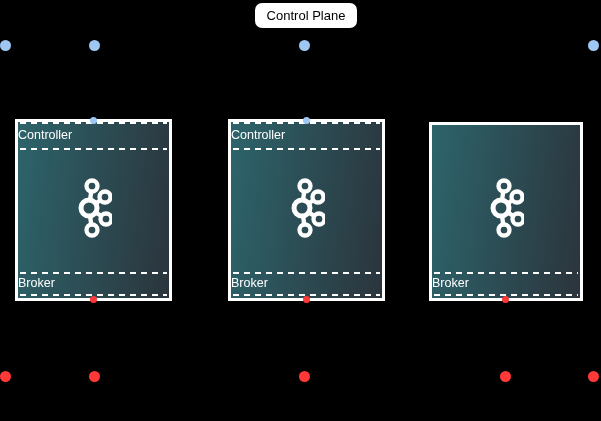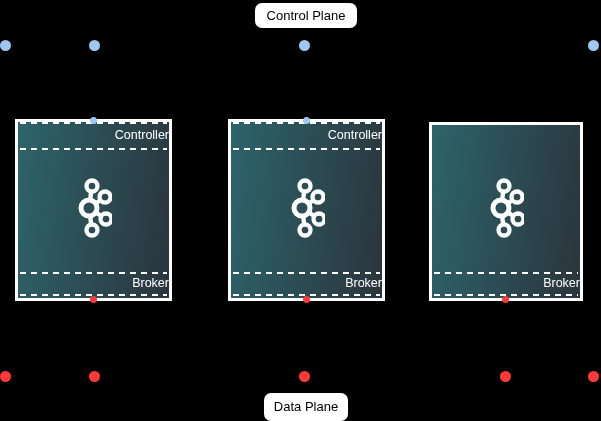--- a/index.html
+++ b/index.html
@@ -31,21 +31,21 @@
   .dash{
     position:absolute;left:2px;right:2px;height:2px;
     background:repeating-linear-gradient(90deg,#fff 0 6px,transparent 6px 11px);
   }
   .dash.top{top:0;}
   .dash.sep1{top:26px;}
   .dash.sep2{top:150px;}
   .node.n3 .dash.sep2{top:147px;}
   .dash.bot{bottom:2px;}
   .section-label{
-    position:absolute;left:0;width:100%;text-align:right;
+    position:absolute;left:0;width:100%;text-align:left;
     color:var(--node-text,#fff);font-size:12.5px;
   }
   .section-label.controller{top:6px;}
   .section-label.broker{top:154px;}
   .node.n3 .section-label.broker{top:151px;}
   .kafka{position:absolute;left:50%;transform:translateX(-50%);top:55px;}
   .node.n3 .kafka{top:52px;}
 </style>
 </head>
 <body>
@@ -129,17 +129,14 @@
   <div class="dot red sm" style="left:90px;top:296px"></div>
   <div class="dot red sm" style="left:303px;top:296px"></div>
   <div class="dot red sm" style="left:502px;top:296px"></div>
 
   <div class="dot red lg" style="left:0;top:371px"></div>
   <div class="dot red lg" style="left:89px;top:371px"></div>
   <div class="dot red lg" style="left:299px;top:371px"></div>
   <div class="dot red lg" style="left:500px;top:371px"></div>
   <div class="dot red lg" style="left:588px;top:371px"></div>
 
-  <div class="plane-label data">
-    <span>Data Plane</span>
-  </div>
 
 </div>
 
 </body></html>

